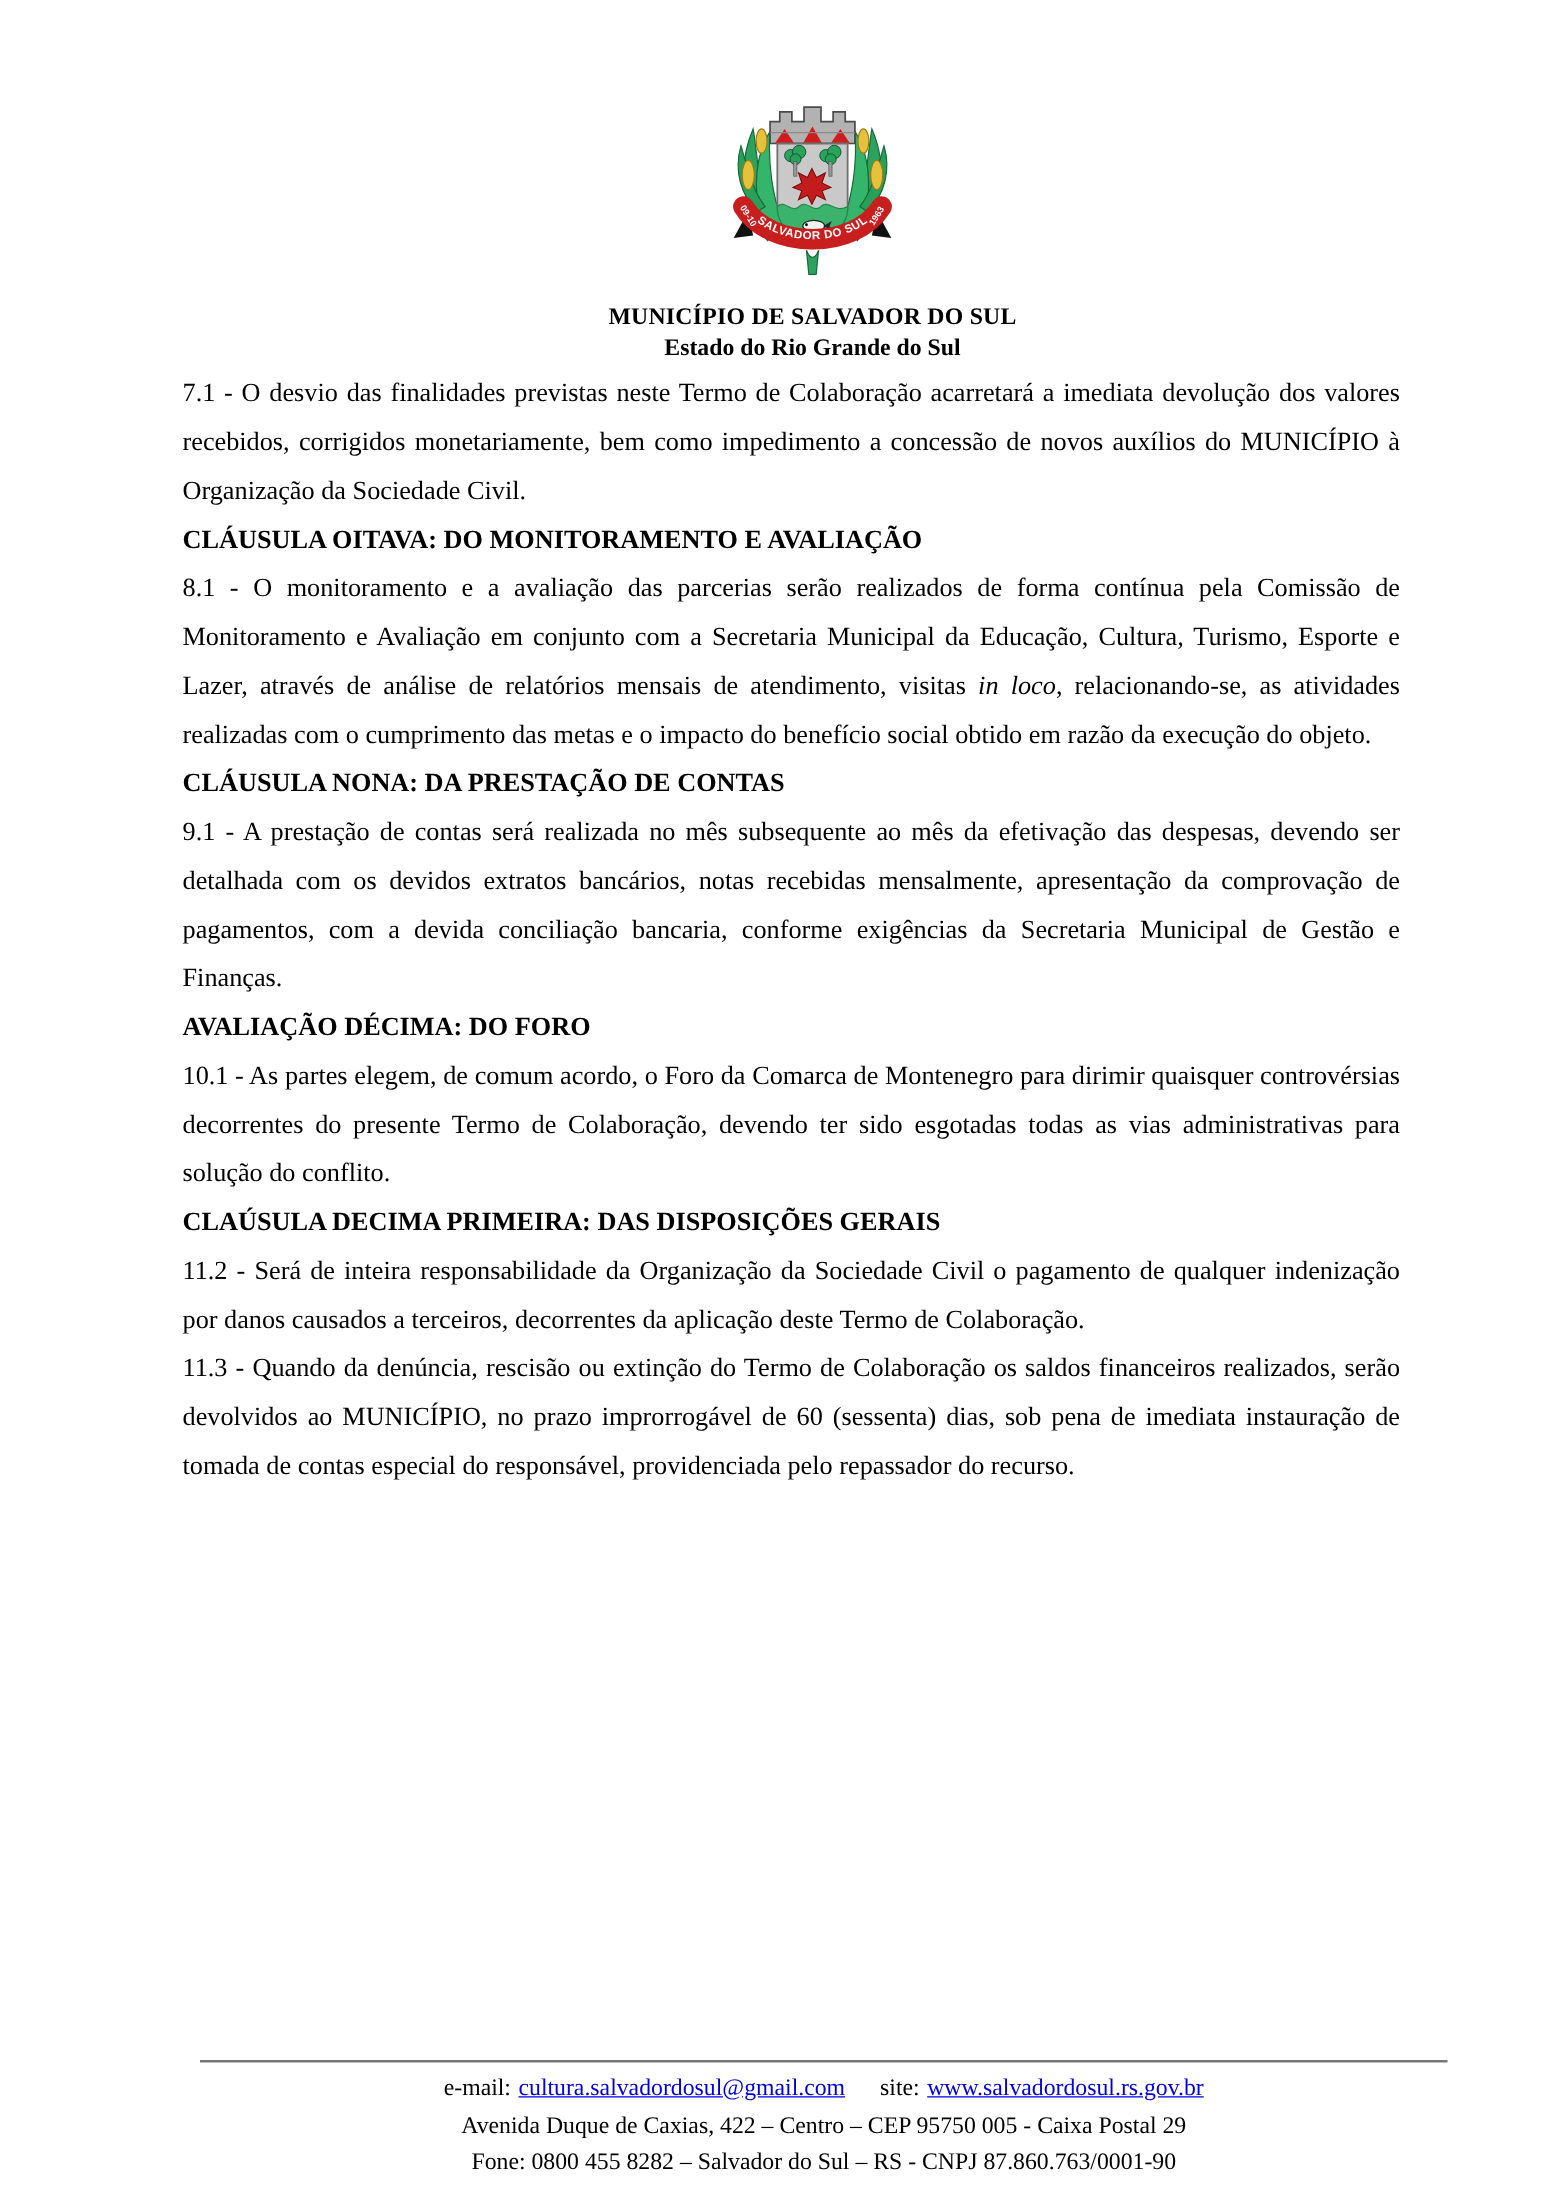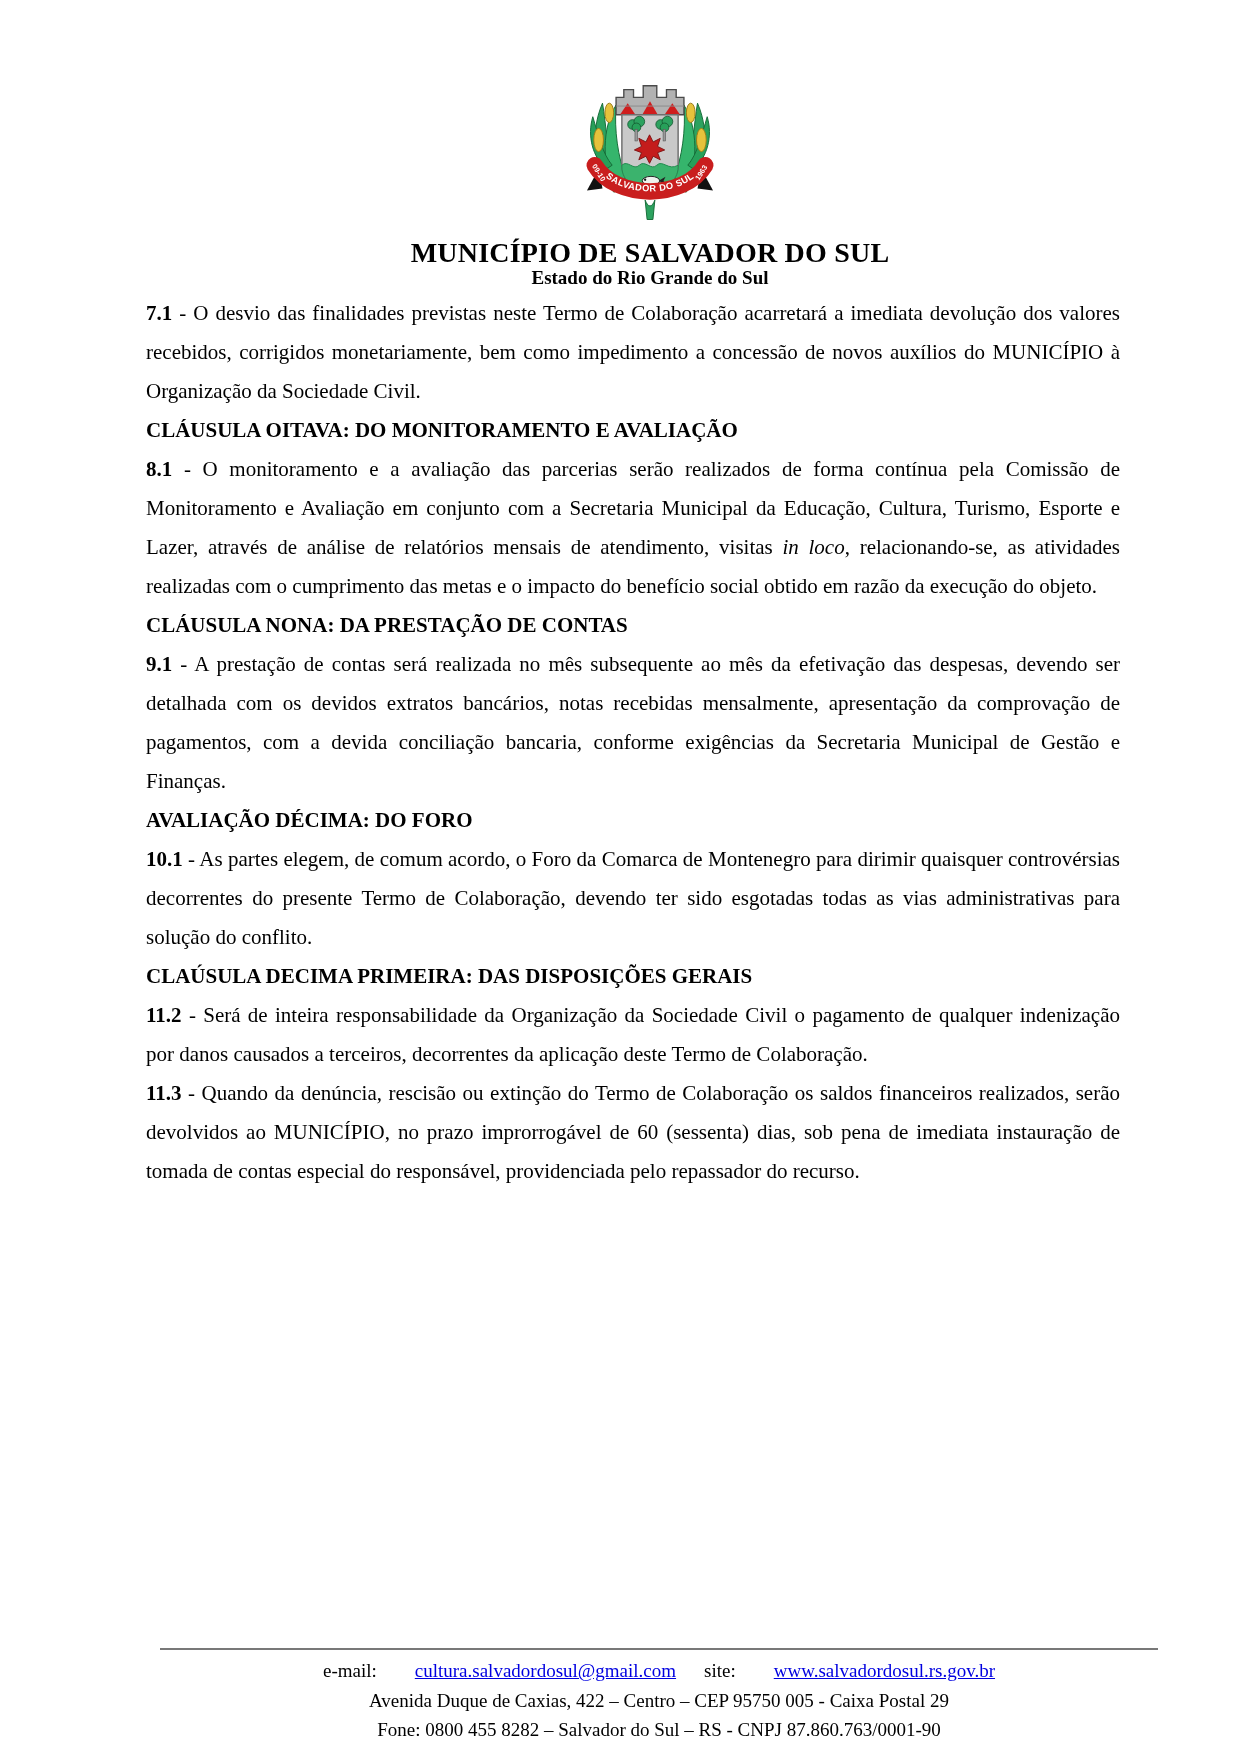--- a/index.html
+++ b/index.html
@@ -15,52 +15,52 @@
     padding:0 121px 0 146px;
   }
   .doc-header{
     text-align:center;
     padding-top:76px;
     padding-left:34px;
     margin-bottom:4px;
   }
   .crest{display:inline-block;width:150px;height:160px;}
   .muni-title{
-    font-size:28px;font-weight:bold;line-height:26px;letter-spacing:0.2px;
+    font-size:19px;font-weight:bold;line-height:26px;letter-spacing:0.2px;
   }
   .state-line{
     font-size:19px;font-weight:bold;line-height:24px;
   }
   .doc-body p{
     margin:0;
     font-size:21px;
     line-height:39px;
     text-align:justify;
   }
   .clause-heading{
     margin:40px 0 0 0;
     font-size:21px;
     font-weight:bold;
     line-height:39px;
     text-align:left;
   }
-  .pnum{font-weight:bold;}
+  .pnum{font-weight:normal;}
   .doc-footer{
     position:absolute;
     left:160px;
     top:1648px;
     width:998px;
     text-align:center;
     font-size:19px;
     line-height:29.5px;
   }
   .footer-rule{
     border:none;border-top:2px solid #787878;margin:0 0 6px 0;
   }
-  .doc-footer a{color:#0000e0;text-decoration:underline;cursor:pointer;margin-left:32px;}
+  .doc-footer a{color:#0000e0;text-decoration:underline;cursor:pointer;}
   .email-label{margin-right:6px;}
   .site-label{margin-left:28px;margin-right:6px;}
 </style>
 </head>
 <body>
 
 <div class="page">
 
   <div class="content">
 

